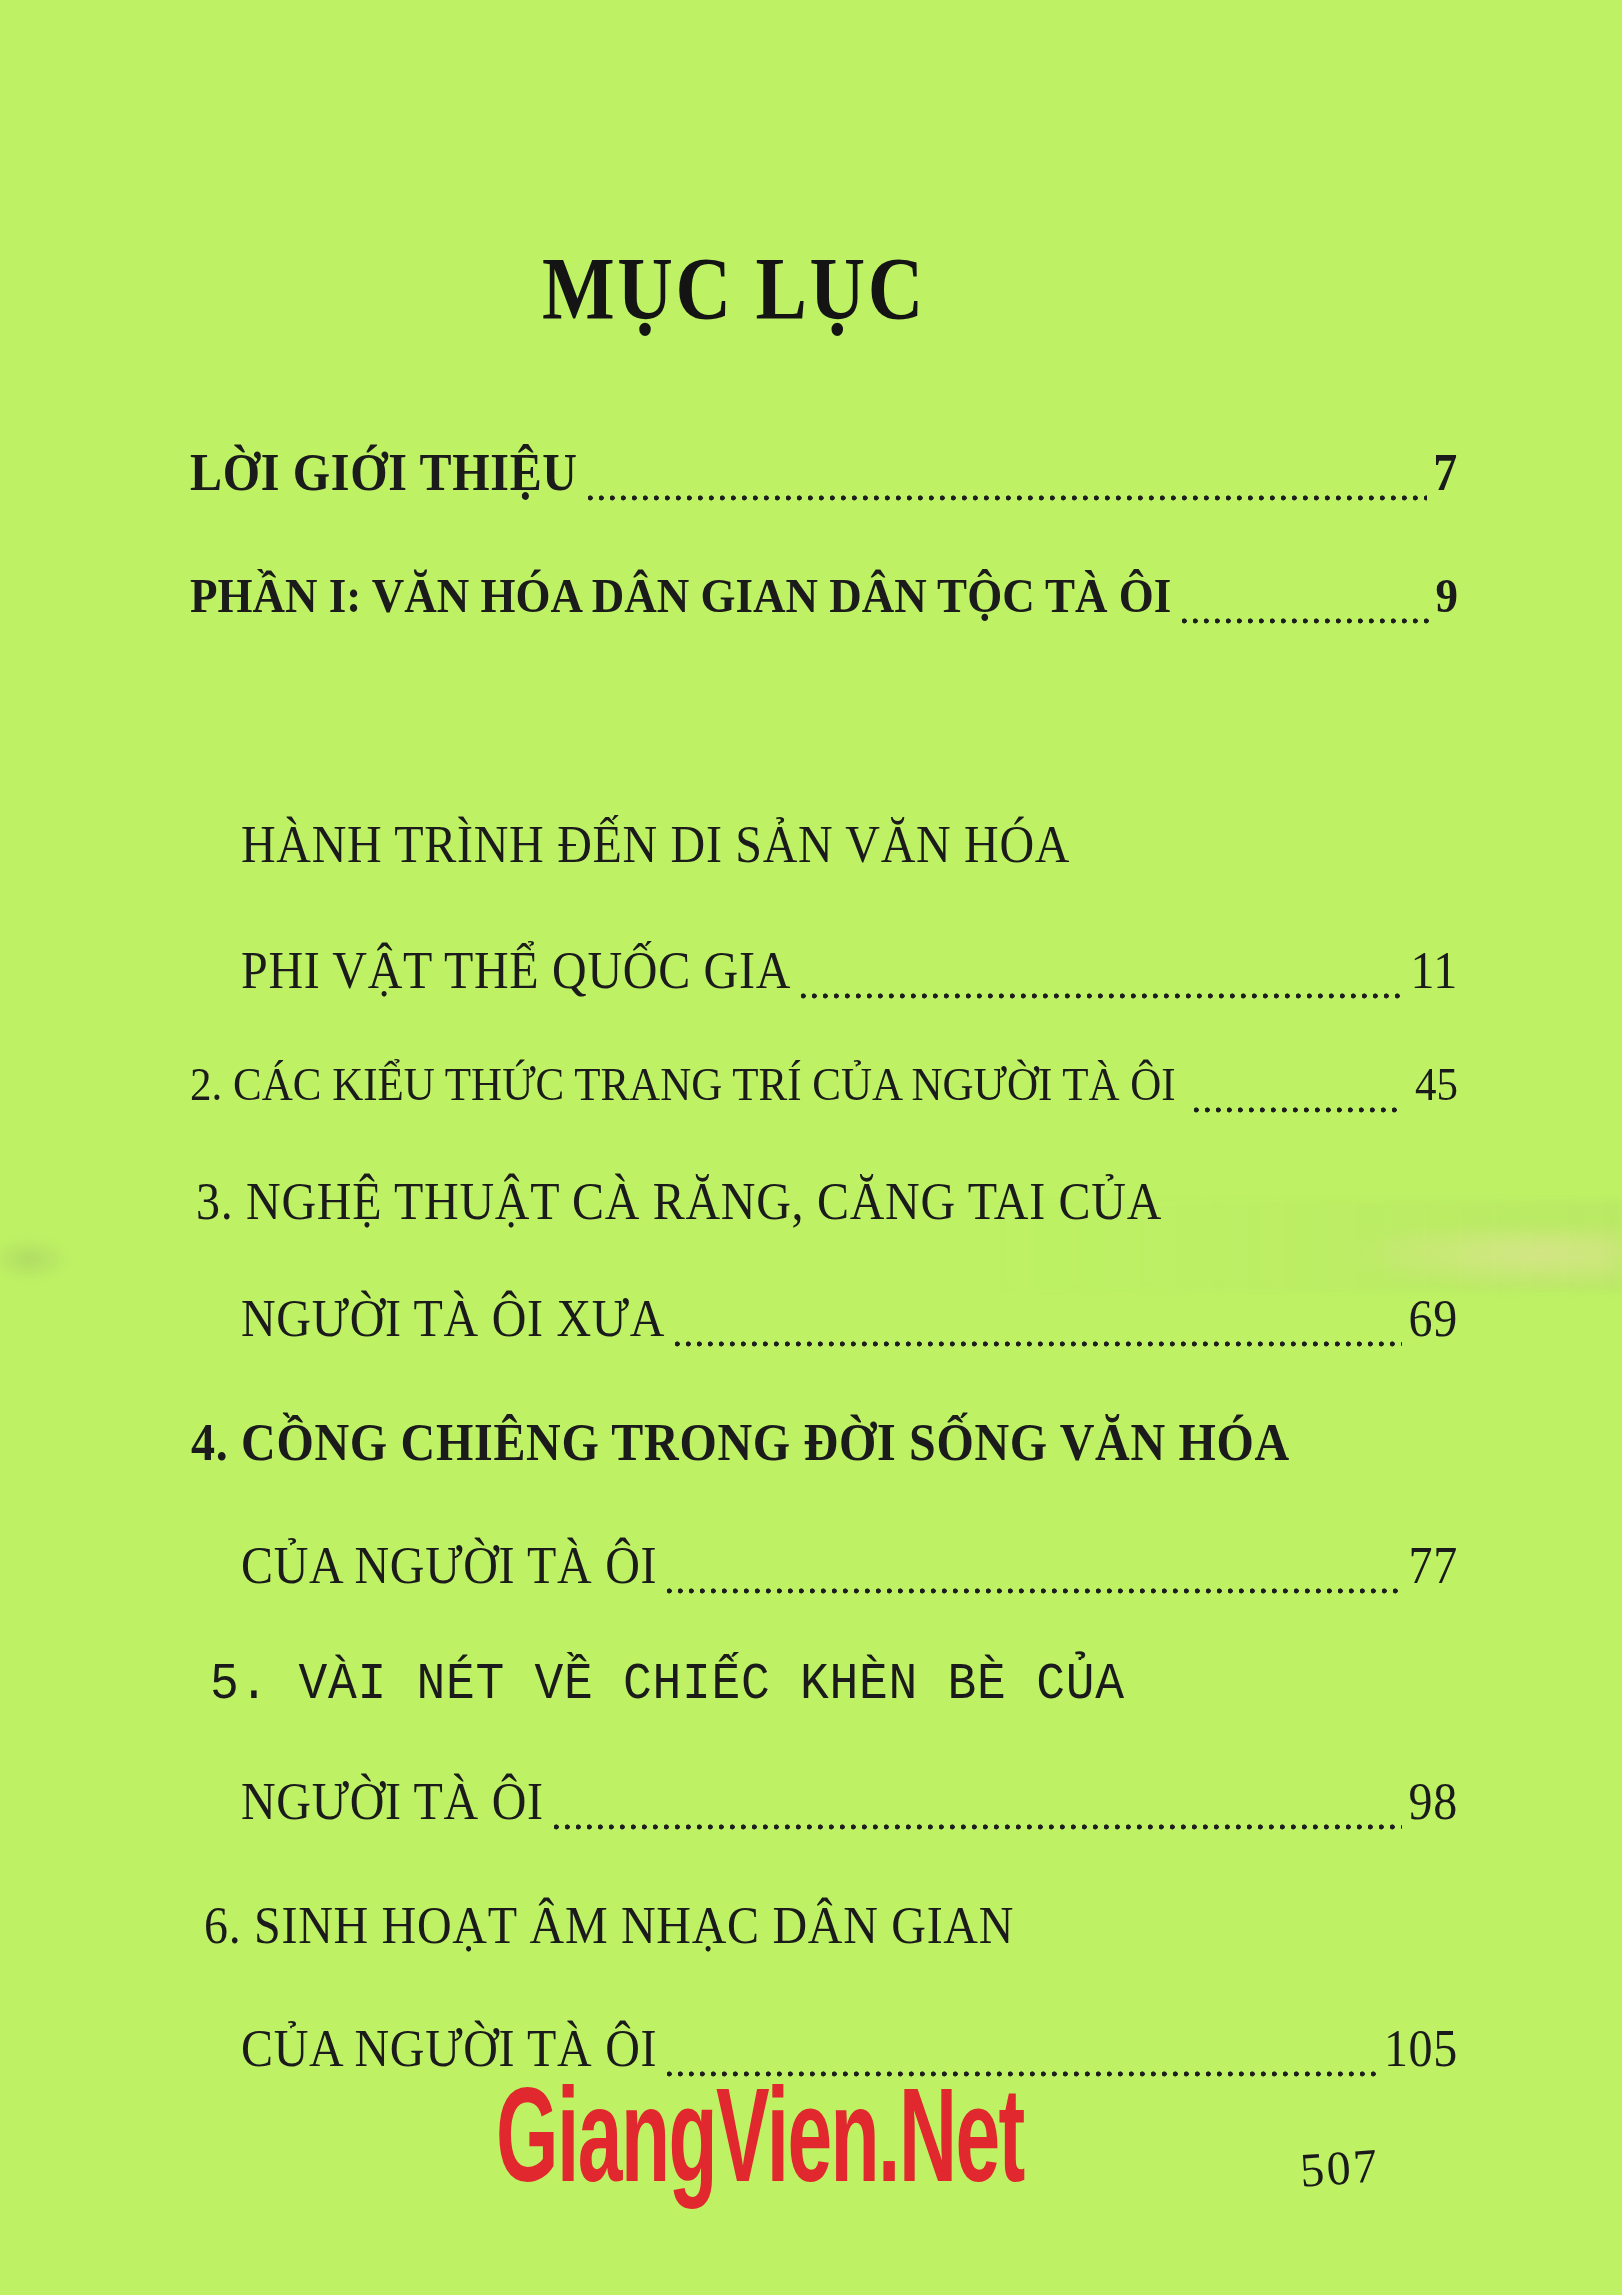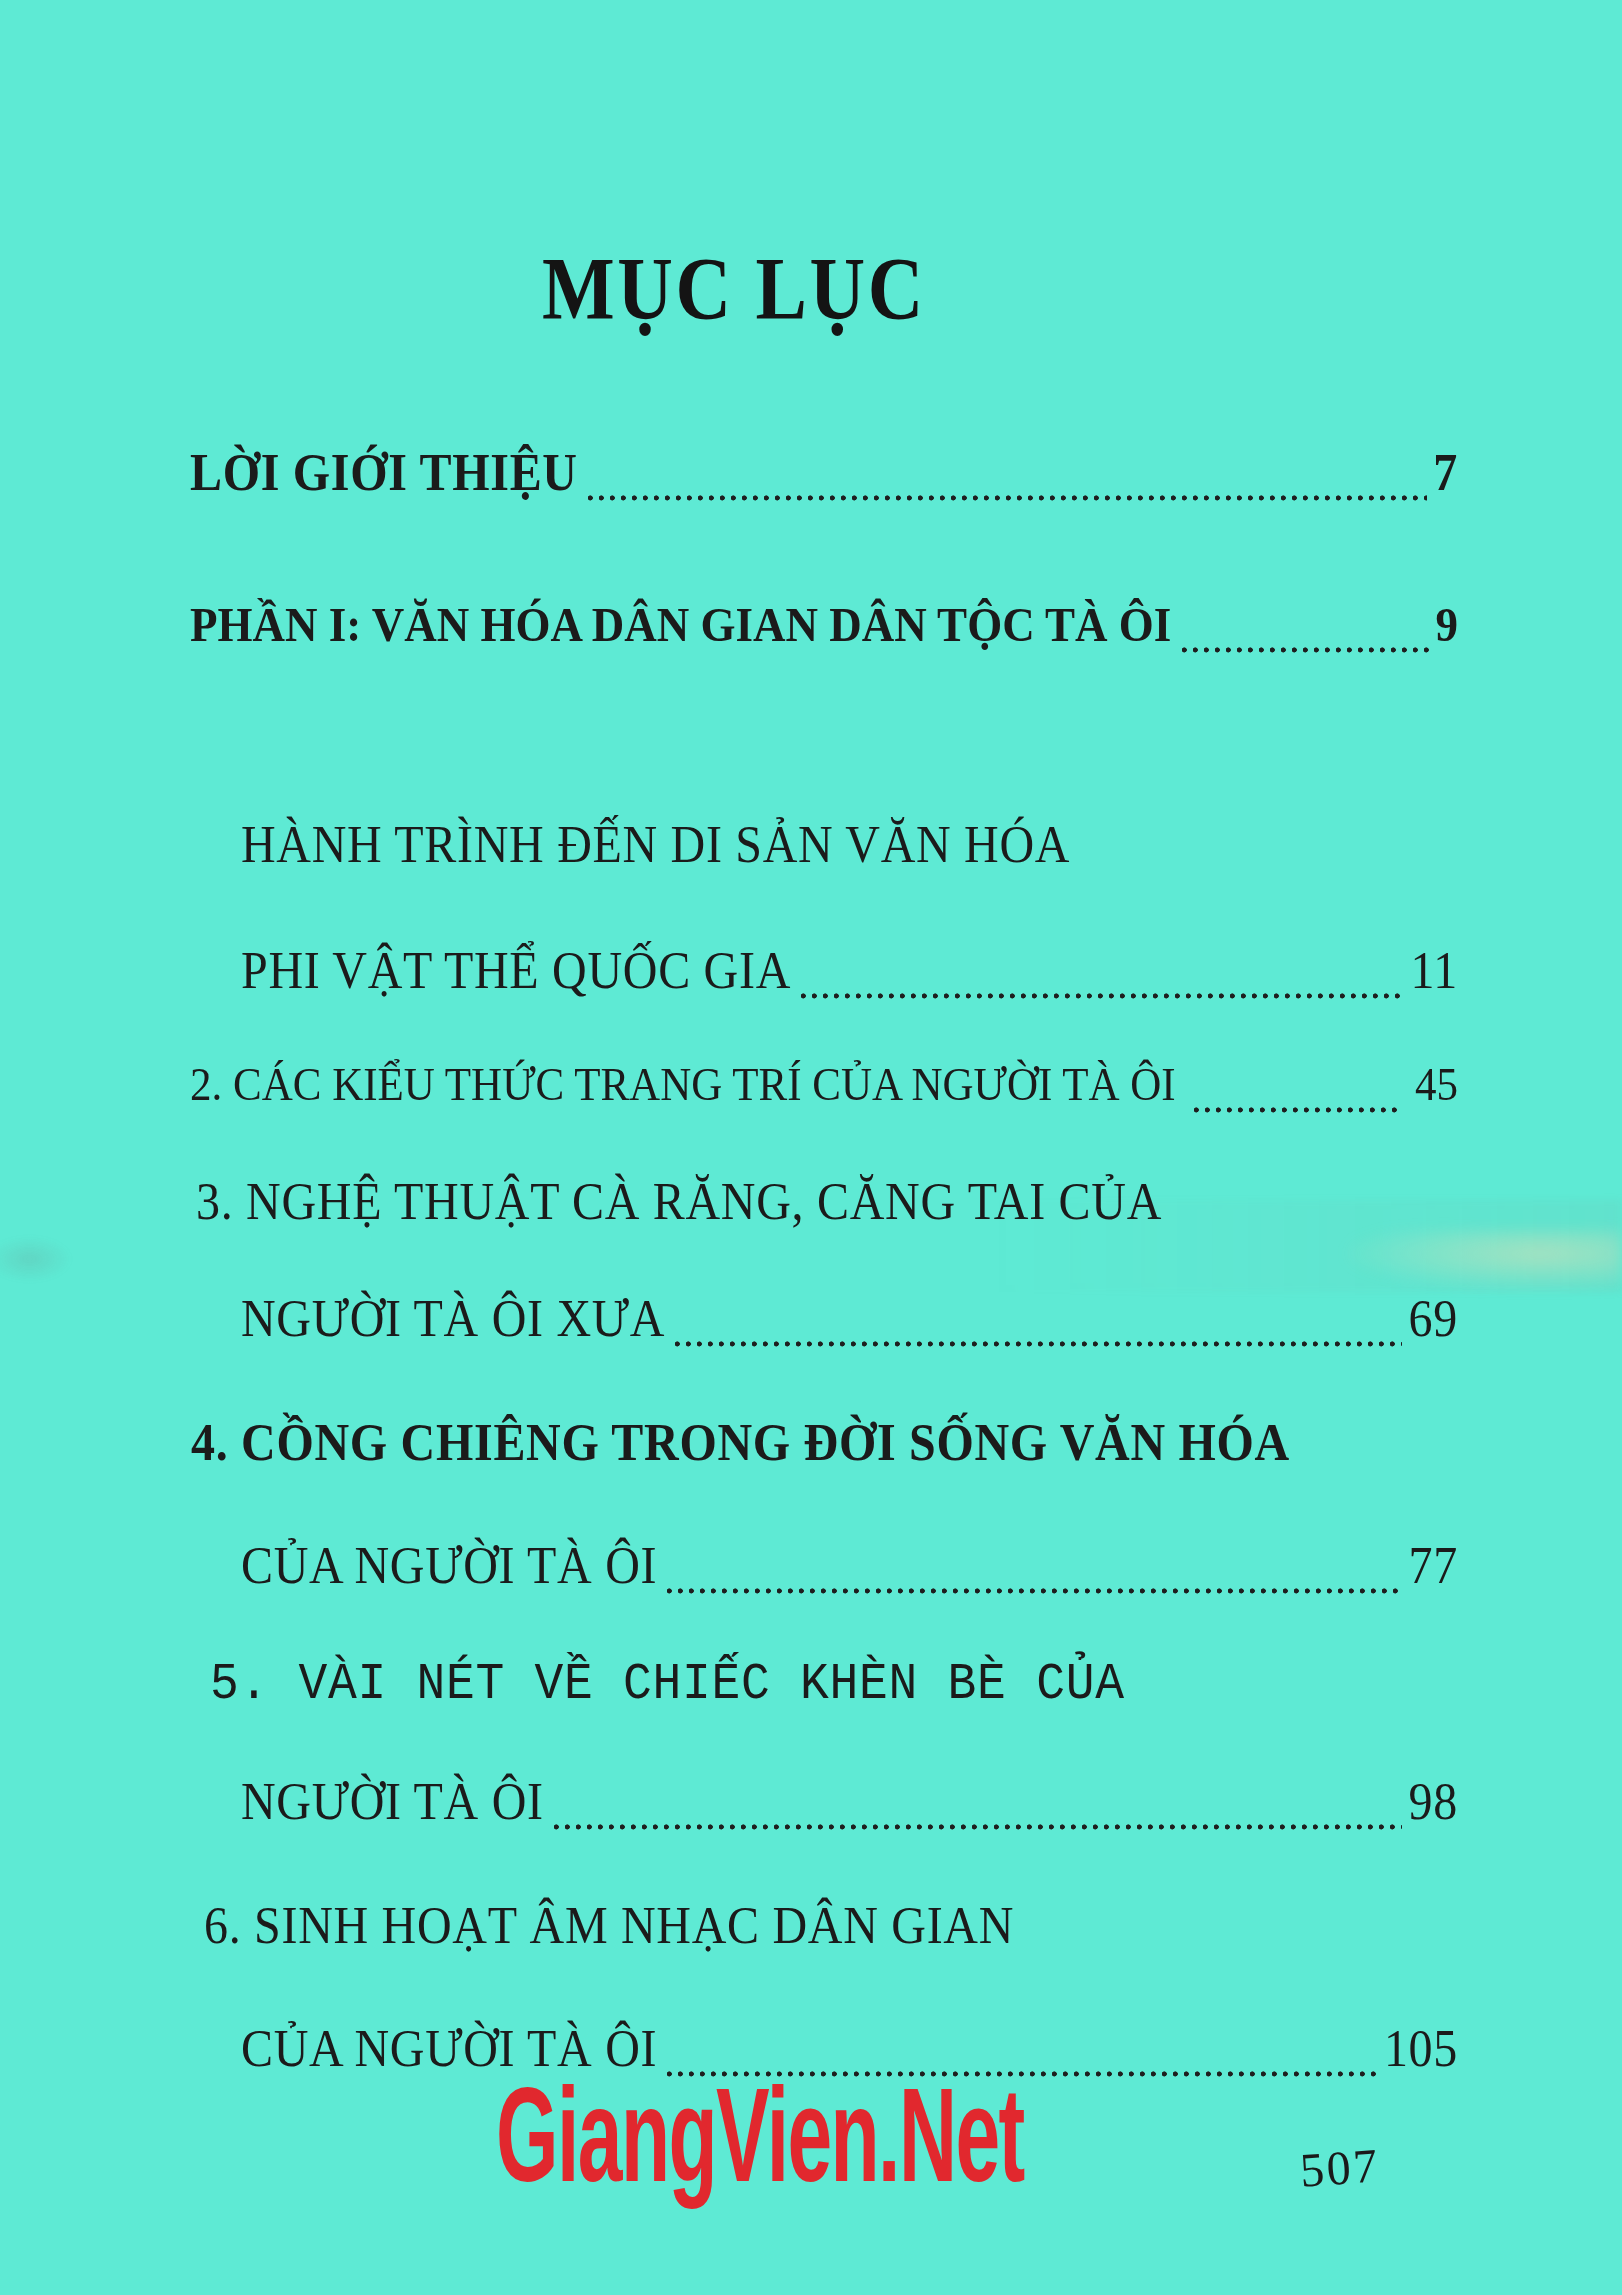--- a/index.html
+++ b/index.html
@@ -1,19 +1,19 @@
 <!DOCTYPE html>
 <html style="font-size:10.5px"><head>
 <meta charset="utf-8">
 <style>
   html,body{margin:0;padding:0;background:#ffffff;}
   .sheet{
     position:relative;
     width:1622px;height:2295px;
-    background:#5eead4;
+    background:#bef264;
     overflow:hidden;
     font-family:"Liberation Serif","DejaVu Serif",serif;
     color:#1c1c1c;
   }
   
   .title{
     position:absolute;
     left:542px;top:237px;
     margin:0;
     font-size:77px;
@@ -102,21 +102,21 @@
 <div class="sheet">
 
   <h1 class="title">MỤC LỤC</h1>
 
   <div class="row b" style="top:440px;">
     <span class="t">LỜI GIỚI THIỆU</span>
     <span class="leader"></span>
     <span class="pg t">7</span>
   </div>
 
-  <div class="row b cond" style="top:563px;margin-top:29px;">
+  <div class="row b cond" style="top:563px;">
     <span class="t">PHẦN I: VĂN HÓA DÂN GIAN DÂN TỘC TÀ ÔI</span>
     <span class="leader"></span>
     <span class="pg t">9</span>
   </div>
 
 
   <div class="row" style="top:812px;left:241px;">
     <span class="t">HÀNH TRÌNH ĐẾN DI SẢN VĂN HÓA</span>
   </div>
 

